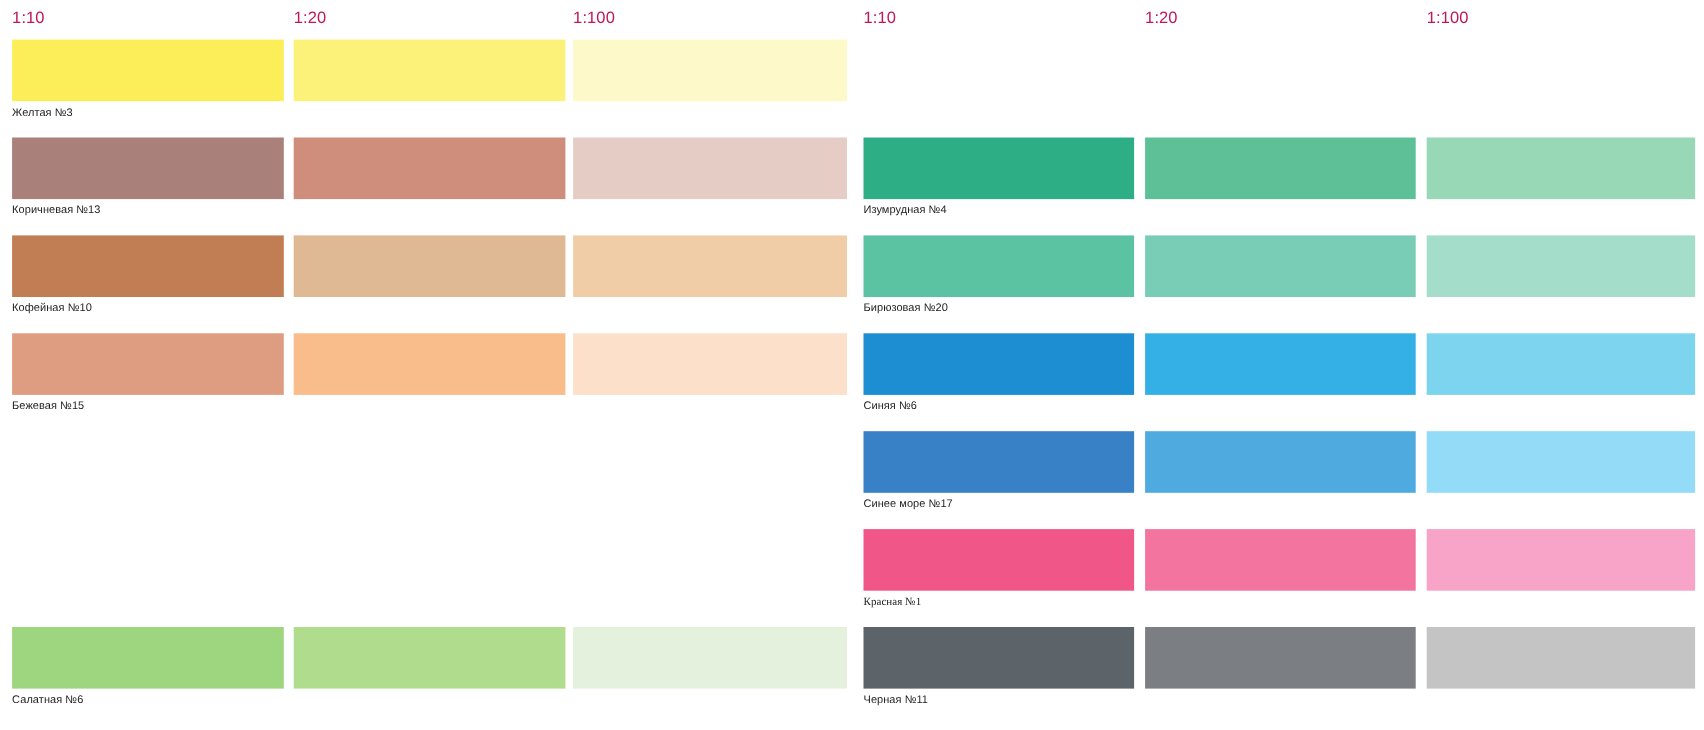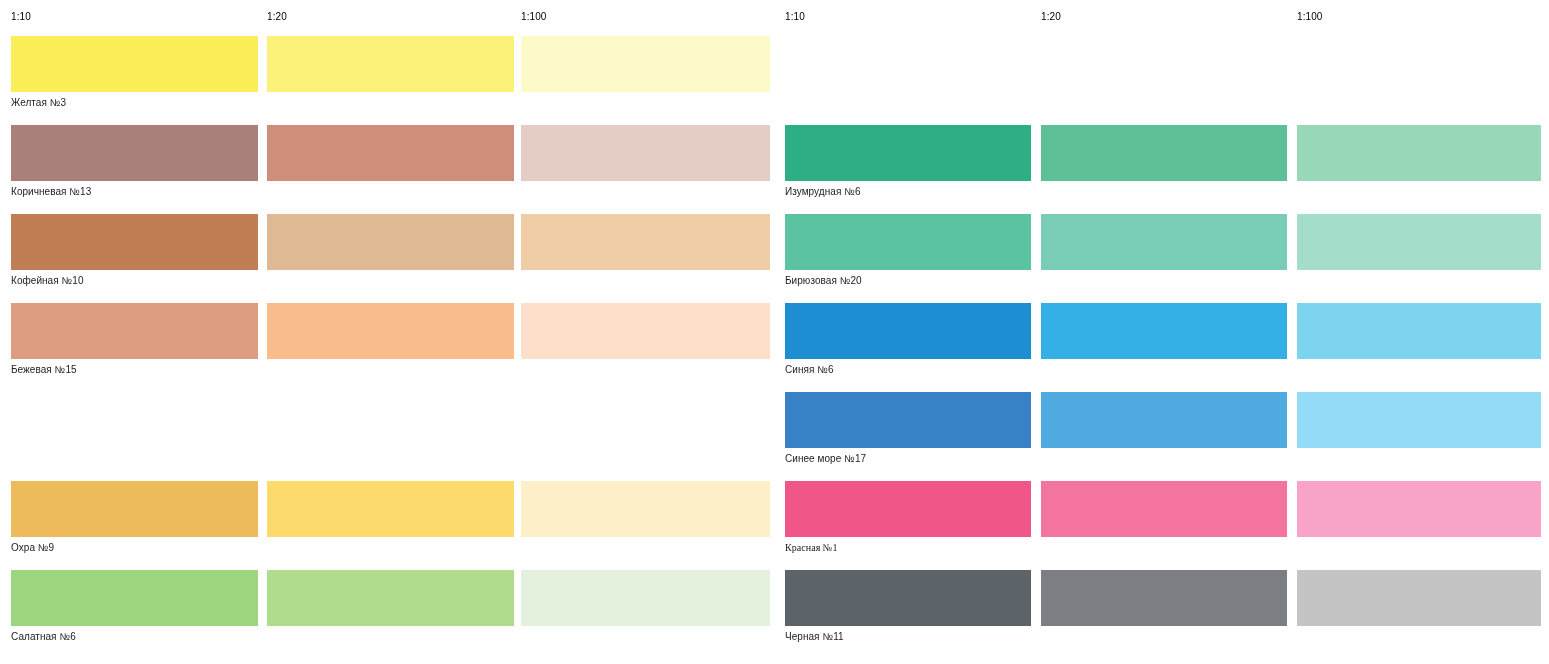--- a/index.html
+++ b/index.html
@@ -32,23 +32,23 @@
   .header-row {
     position: absolute;
     top: 0;
     left: 0;
     right: 0;
     height: 34px;
   }
   .col-header {
     position: absolute;
     top: 9px;
-    font-size: 10px;
+    font-size: 15px;
     line-height: 15px;
-    color: #000000;
+    color: #be185d;
     white-space: nowrap;
     letter-spacing: 0.1px;
   }
 
   .swatch-row {
     position: absolute;
     left: 0;
     right: 0;
     height: 89px;
   }
@@ -102,26 +102,20 @@
     </div>
 
     <div class="swatch-row" style="top:303px;">
       <div class="swatch" style="left: 11px; width: 247px; background-color: rgb(222, 157, 129);"></div>
       <div class="swatch" style="left: 267px; width: 247px; background-color: rgb(248, 189, 138);"></div>
       <div class="swatch" style="left: 521px; width: 249px; background-color: rgb(252, 224, 202);"></div>
       <div class="row-label" style="left:11px;">Бежевая №15</div>
     </div>
 
 
-    <div class="swatch-row" style="top:481px;">
-      <div class="swatch" style="left: 11px; width: 247px; background-color: rgb(237, 187, 90);"></div>
-      <div class="swatch" style="left: 267px; width: 247px; background-color: rgb(252, 218, 108);"></div>
-      <div class="swatch" style="left: 521px; width: 249px; background-color: rgb(253, 239, 200);"></div>
-      <div class="row-label" style="left:11px;">Охра №9</div>
-    </div>
 
     <div class="swatch-row" style="top:570px;">
       <div class="swatch" style="left: 11px; width: 247px; background-color: rgb(158, 213, 127);"></div>
       <div class="swatch" style="left: 267px; width: 247px; background-color: rgb(176, 221, 141);"></div>
       <div class="swatch" style="left: 521px; width: 249px; background-color: rgb(228, 242, 221);"></div>
       <div class="row-label" style="left:11px;">Салатная №6</div>
     </div>
 
   </div>
 
@@ -131,21 +125,21 @@
       <div class="col-header" style="left:10px;">1:10</div>
       <div class="col-header" style="left:266px;">1:20</div>
       <div class="col-header" style="left:522px;">1:100</div>
     </div>
 
 
     <div class="swatch-row" style="top:125px;">
       <div class="swatch" style="left: 10px; width: 246px; background-color: rgb(46, 174, 133);"></div>
       <div class="swatch" style="left: 266px; width: 246px; background-color: rgb(94, 192, 150);"></div>
       <div class="swatch" style="left: 522px; width: 244px; background-color: rgb(152, 216, 182);"></div>
-      <div class="row-label" style="left:10px;">Изумрудная №6</div>
+      <div class="row-label" style="left:10px;">Изумрудная №4</div>
     </div>
 
     <div class="swatch-row" style="top:214px;">
       <div class="swatch" style="left: 10px; width: 246px; background-color: rgb(91, 195, 162);"></div>
       <div class="swatch" style="left: 266px; width: 246px; background-color: rgb(121, 205, 182);"></div>
       <div class="swatch" style="left: 522px; width: 244px; background-color: rgb(164, 221, 201);"></div>
       <div class="row-label" style="left:10px;">Бирюзовая №20</div>
     </div>
 
     <div class="swatch-row" style="top:303px;">

